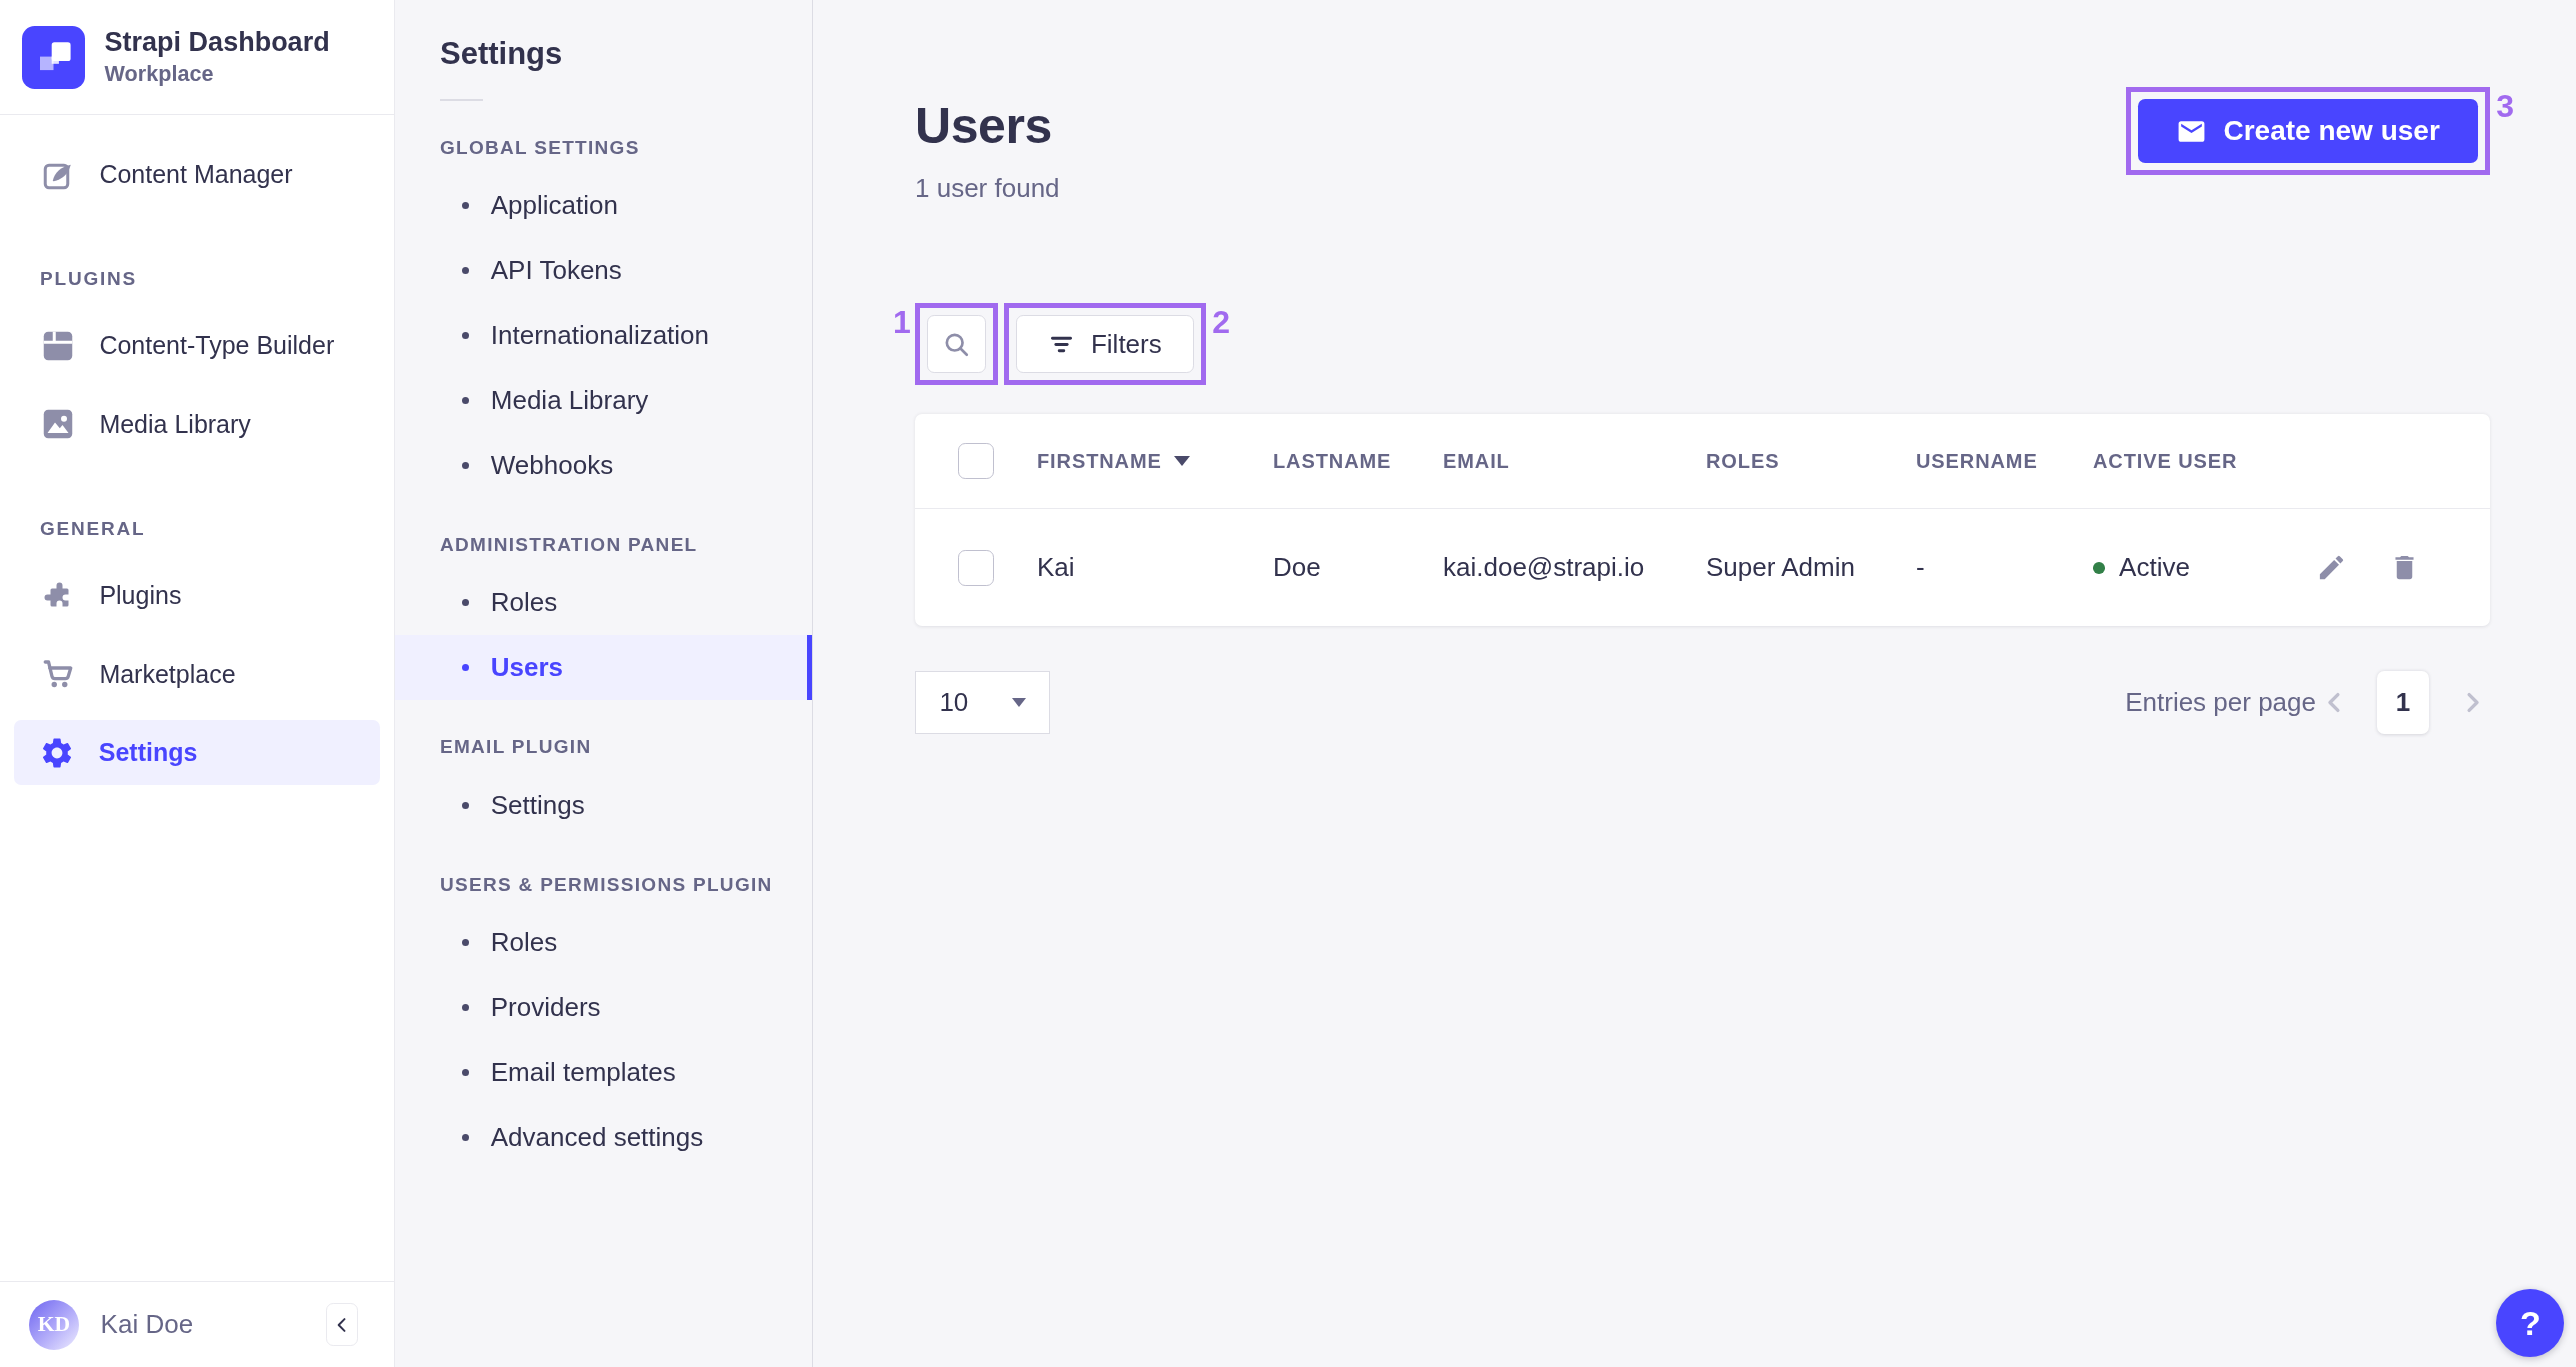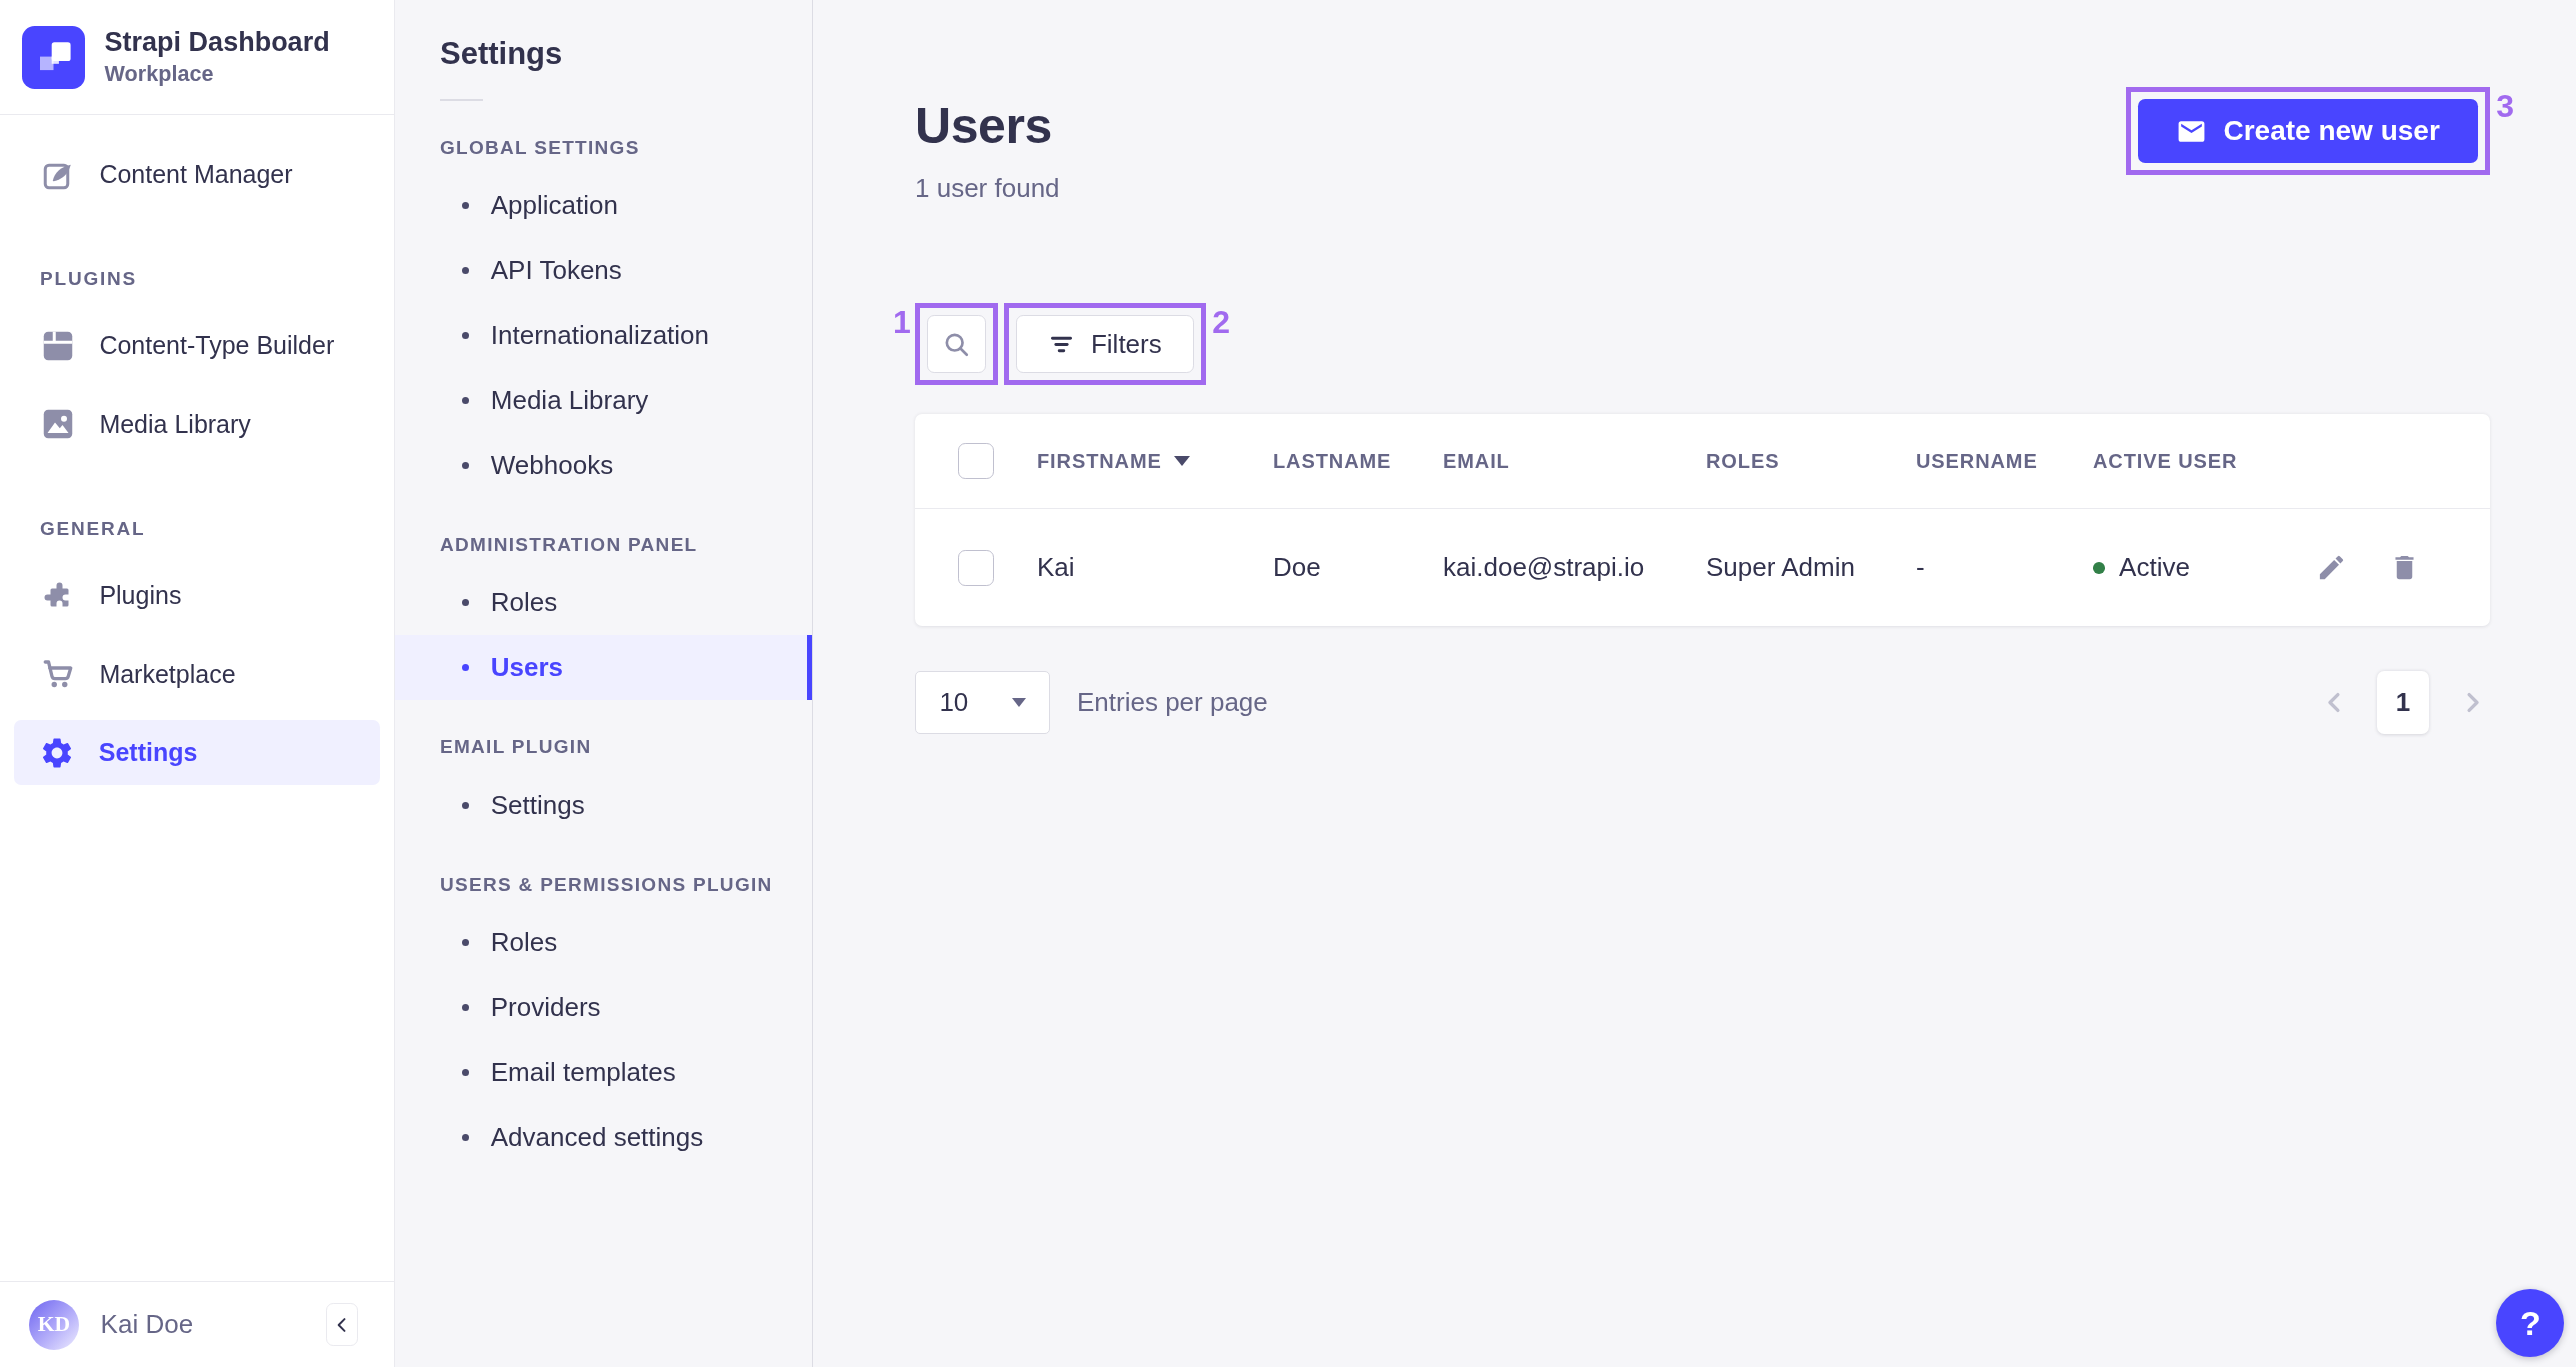--- a/index.html
+++ b/index.html
@@ -130,29 +130,29 @@
     border-top:10px solid #4A4A6A; display:inline-block; cursor:pointer;
   }
   .active-cell { display:flex; align-items:center; gap:14.4px; }
   .dot { width:11.7px; height:11.7px; border-radius:50%; background:#328048; }
   .actions { display:flex; justify-content:flex-end; gap:41px; padding-right:83px; }
   .action-ic { width:32px; height:32px; cursor:pointer; display:flex; align-items:center; justify-content:center; }
 
   
   .pager { width:1575px; margin-top:45px; display:flex; align-items:center; }
   .page-size {
-    width:135px; height:63px; background:#FFFFFF; border:0.9px solid #DCDCE4; border-radius:5px;
+    width:135px; height:63px; background:#FFFFFF; border:0.9px solid #DCDCE4; border-radius:0;
     display:flex; align-items:center; justify-content:space-between; padding:0 23.4px; cursor:pointer;
   }
   .page-size .val { font-size:26px; color:#32324D; }
   .caret-down {
     width:0; height:0; border-left:7.2px solid transparent; border-right:7.2px solid transparent;
     border-top:9px solid #666687;
   }
-  .entries-label { font-size:26px; color:#666687; margin-left:27px; flex:1; }
+  .entries-label { font-size:26px; color:#666687; margin-left:27px; flex:1;text-align:right; }
   .pg-nav { display:flex; align-items:center; gap:25px; }
   .pg-chev { width:36px; height:36px; display:flex; align-items:center; justify-content:center; cursor:pointer; }
   .pg-num {
     width:52px; height:63px; background:#FFFFFF; border-radius:7.2px;
     box-shadow:0 0.9px 3.6px rgba(33,33,52,0.15);
     display:flex; align-items:center; justify-content:center;
     font-size:26px; font-weight:bold; color:#32324D; cursor:pointer;
   }
 
   .help-fab {

